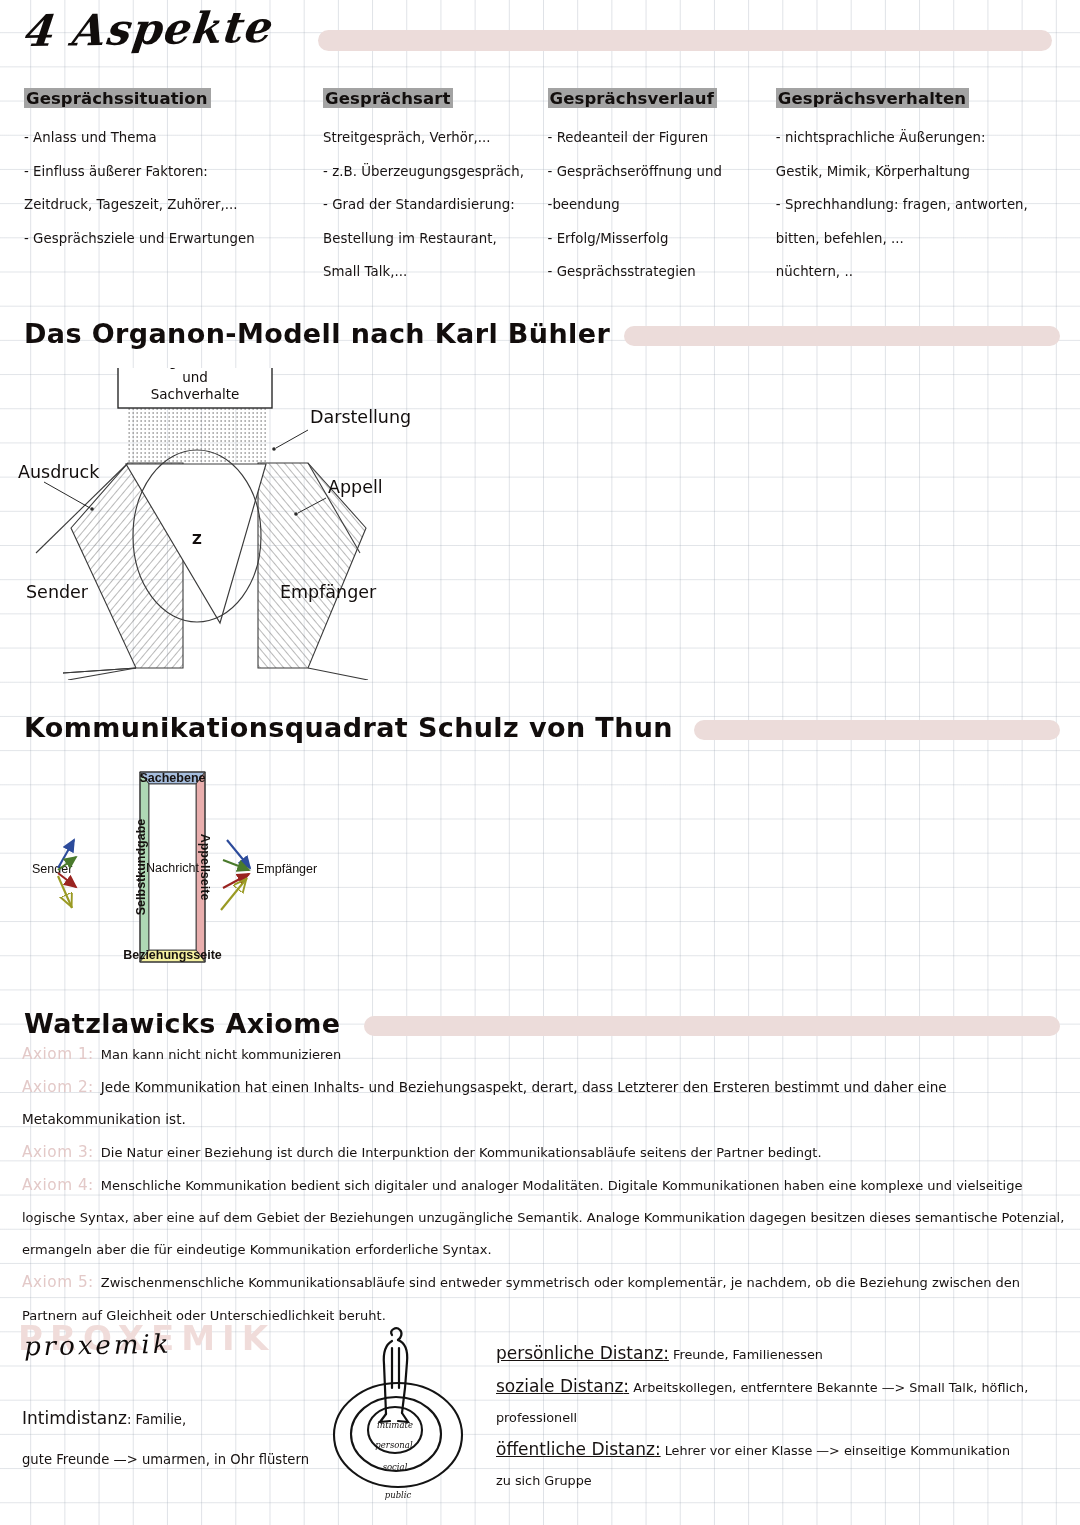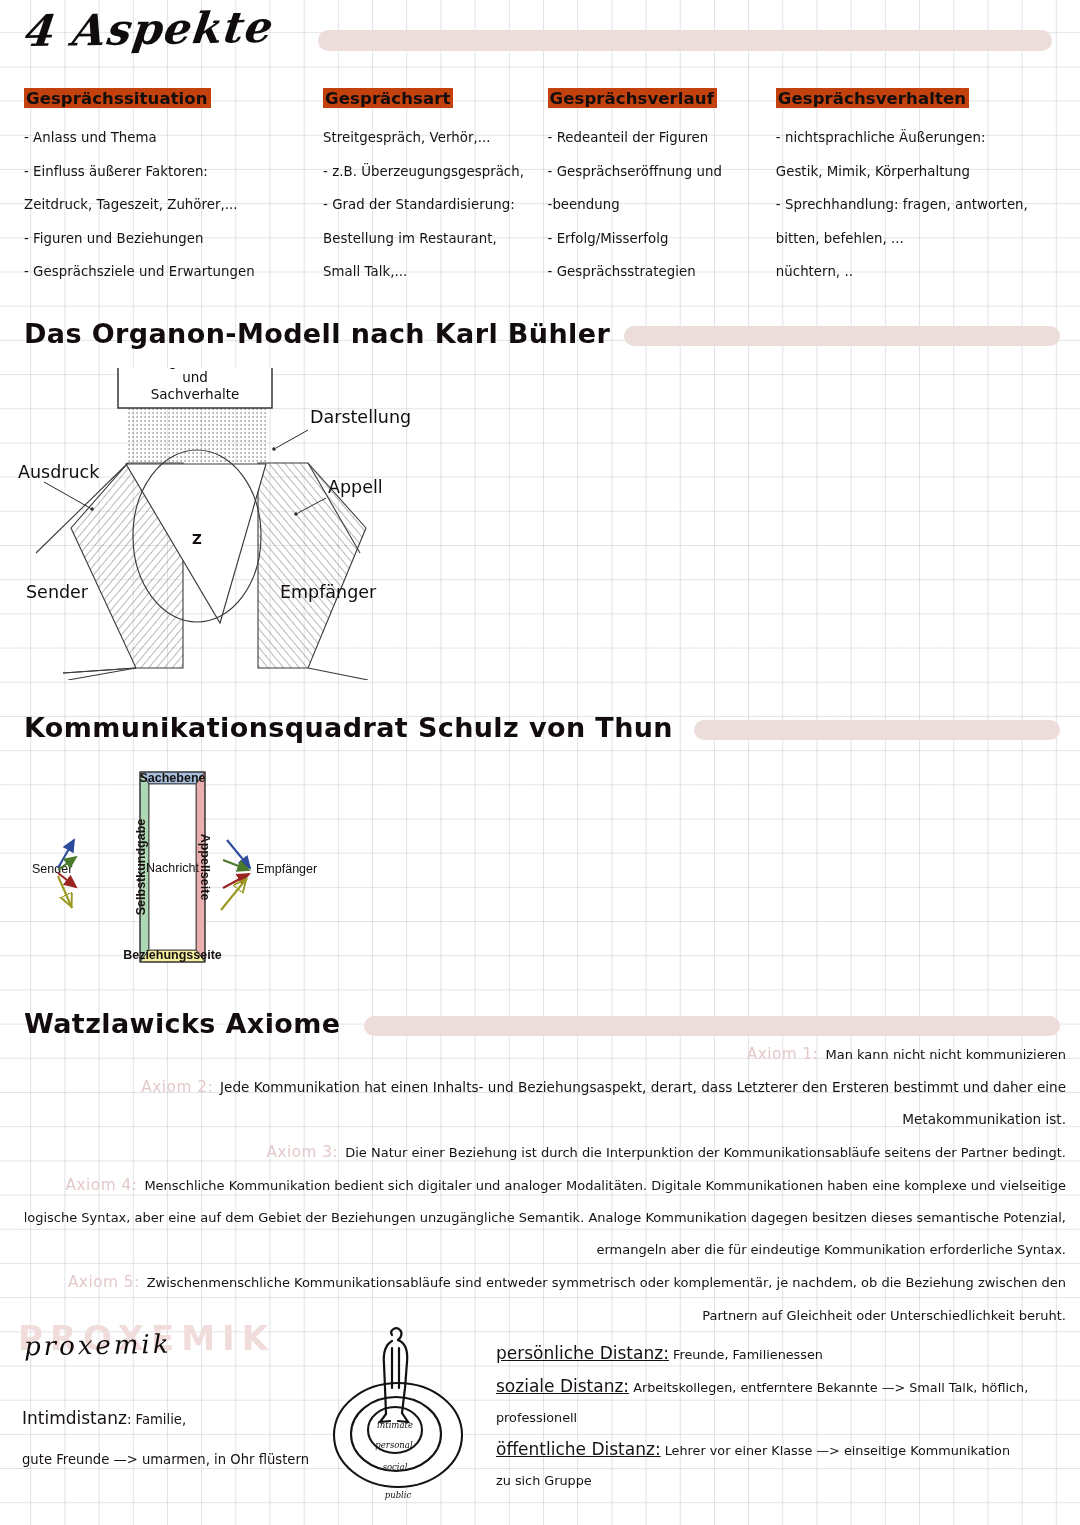--- a/index.html
+++ b/index.html
@@ -45,21 +45,21 @@
   
   .cols { position: absolute; left: 24px; top: 88px; right: 14px; display: flex; gap: 0; }
   .col { position: relative; }
   .col.c1 { width: 272px; }
   .col.c2 { width: 232px; margin-left: 36px; }
   .col.c3 { width: 236px; }
   .col.c4 { width: 300px; }
   .col-head {
     display: inline-block;
     font-size: 16.5px; font-weight: 600; letter-spacing: .1px;
-    color: #120e0d; background: #c2410c; padding: 1px 3px 0 2px;
+    color: #120e0d; background: #a3a3a3; padding: 1px 3px 0 2px;
     margin-bottom: 13px; white-space: nowrap;
   }
   .col .line {
     font-size: 13.3px; line-height: 33.5px; color: #171211;
     white-space: nowrap; letter-spacing: .05px;
   }
 
   
   .sec { position: absolute; left: 24px; right: 14px; height: 40px; }
   .sec-title {
@@ -79,21 +79,21 @@
   .dlabel { font-family: "DejaVu Sans", sans-serif; font-size: 17.5px; fill: #120d0c; }
   .dlabel-sm { font-family: "DejaVu Sans", sans-serif; font-size: 13.5px; fill: #120d0c; }
 
   
   #quadrat { position: absolute; left: 18px; top: 760px; width: 480px; height: 225px; }
   #quadrat svg { width: 100%; height: 100%; display: block; }
   .qtxt { font-family: "Liberation Sans", sans-serif; font-size: 12.5px; fill: #16110f; font-weight: 700; }
   .qtxt-plain { font-family: "Liberation Sans", sans-serif; font-size: 12.5px; fill: #16110f; }
 
   
-  #axioms { position: absolute; left: 22px; top: 1038px; right: 14px; text-align: right; }
+  #axioms { position: absolute; left: 22px; top: 1038px; right: 14px; }
   .ax-row { line-height: 32.2px; font-size: 13px; color: #171211; }
   .ax-lab {
     color: #e3c9c8; font-size: 15.3px; letter-spacing: .5px; margin-right: 7px;
   }
   .ax-first { font-size: 13px; }
   .ax-row.big { font-size: 13.6px; }
 
   
   #prox-title-wrap { position: absolute; left: 18px; top: 1318px; width: 300px; height: 50px; }
   .prox-ghost {
@@ -132,21 +132,20 @@
     <div class="title-bar"></div>
   </div>
 
   <div class="cols">
 
     <div class="col c1">
       <div class="col-head">Gesprächssituation</div>
       <div class="line">- Anlass und Thema</div>
       <div class="line">- Einfluss äußerer Faktoren:</div>
       <div class="line">Zeitdruck, Tageszeit, Zuhörer,...</div>
-      <div class="line">- Figuren und Beziehungen</div>
       <div class="line">- Gesprächsziele und Erwartungen</div>
     </div>
 
     <div class="col c2">
       <div class="col-head">Gesprächsart</div>
       <div class="line">Streitgespräch, Verhör,...</div>
       <div class="line">- z.B. Überzeugungsgespräch,</div>
       <div class="line">- Grad der Standardisierung:</div>
       <div class="line">Bestellung im Restaurant,</div>
       <div class="line">Small Talk,...</div>

